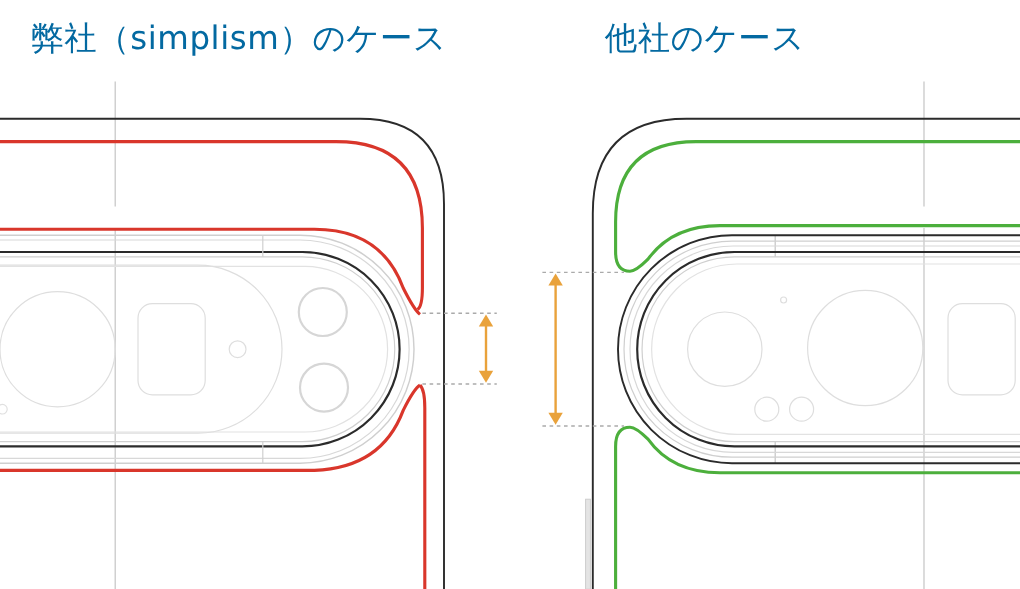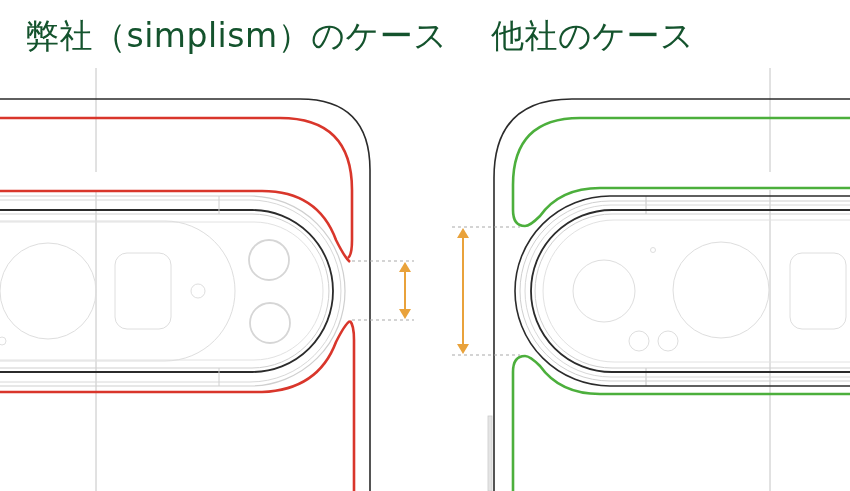--- a/index.html
+++ b/index.html
@@ -1,19 +1,19 @@
 <!DOCTYPE html>
 <html><head>
 <meta charset="utf-8">
 <style>
   html, body { margin:0; padding:0; background:#ffffff; }
   body { width:850px; height:491px; position:relative; overflow:hidden; font-family:"DejaVu Sans", sans-serif; }
-  .title { position:absolute; top:14px; font-size:33px; color:#14532d; letter-spacing:0.5px; white-space:nowrap; }
+  .title { position:absolute; top:14px; font-size:27px; color:#0369a1; letter-spacing:0.5px; white-space:nowrap; }
   #title-left { left:26px; }
-  #title-right { left:491px; }
+  #title-right { left:504px; }
   svg#diagram { position:absolute; left:0; top:0; }
 </style>
 </head>
 <body>
 
 <div class="title" id="title-left">弊社（simplism）のケース</div>
 <div class="title" id="title-right">他社のケース</div>
 
 <svg id="diagram" width="850" height="491" viewBox="0 0 850 491">
 

